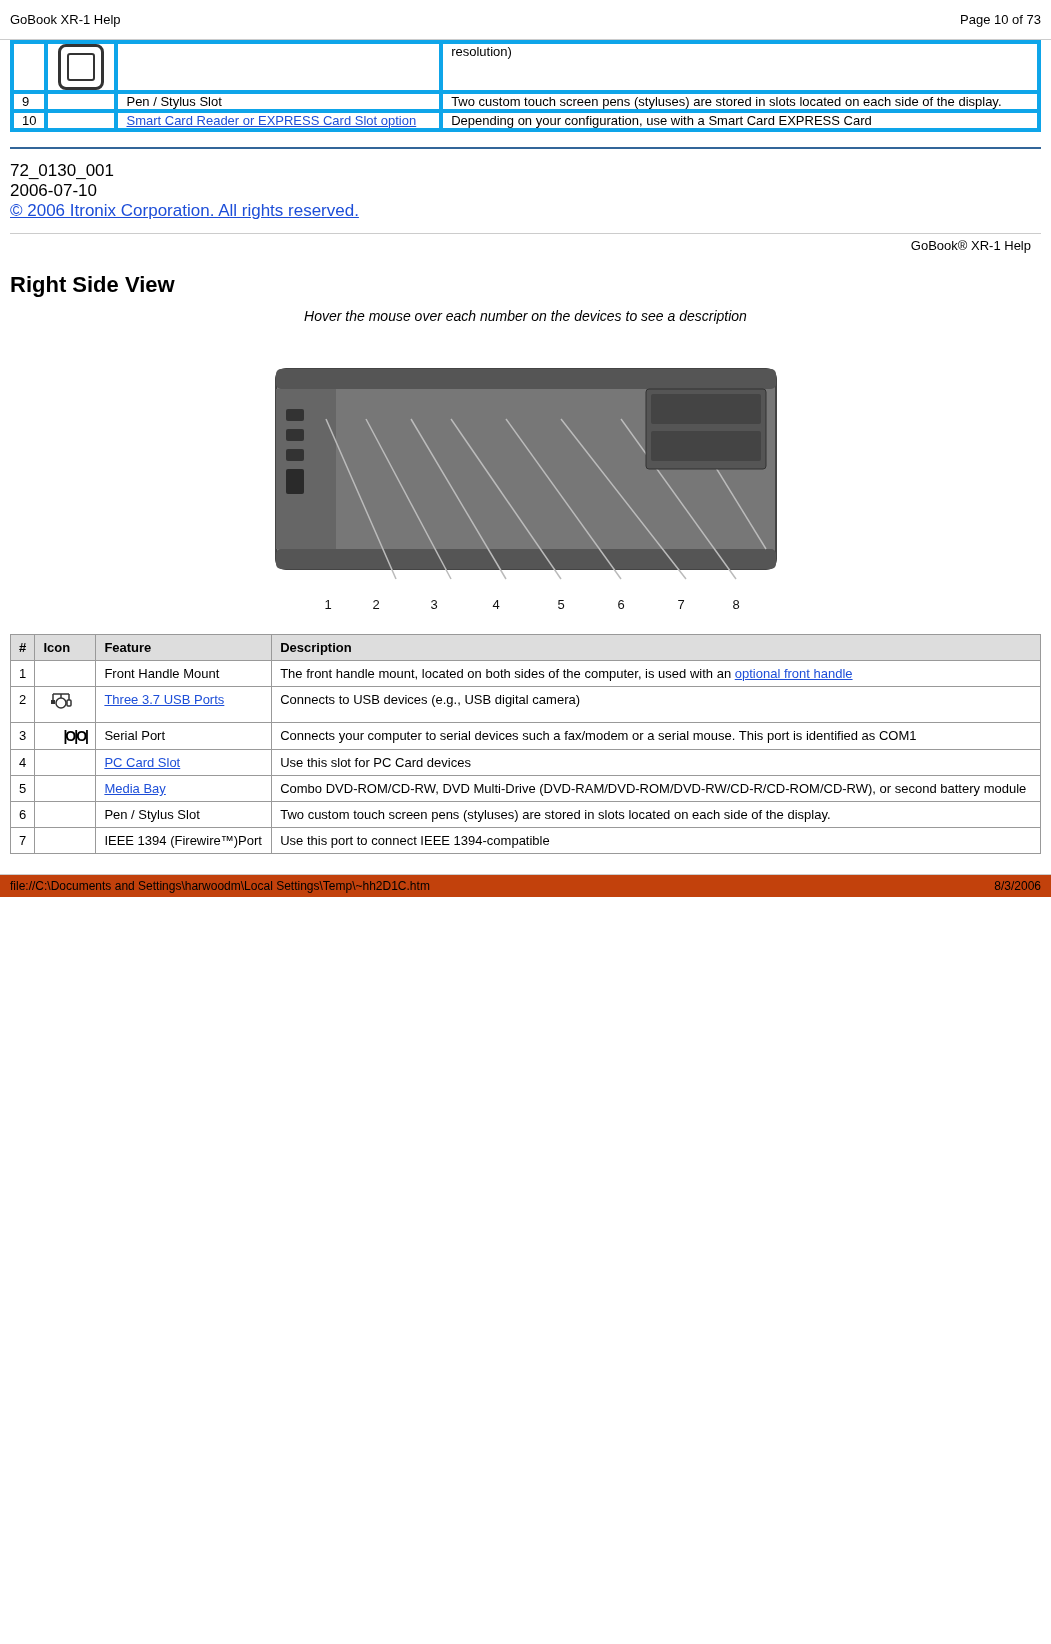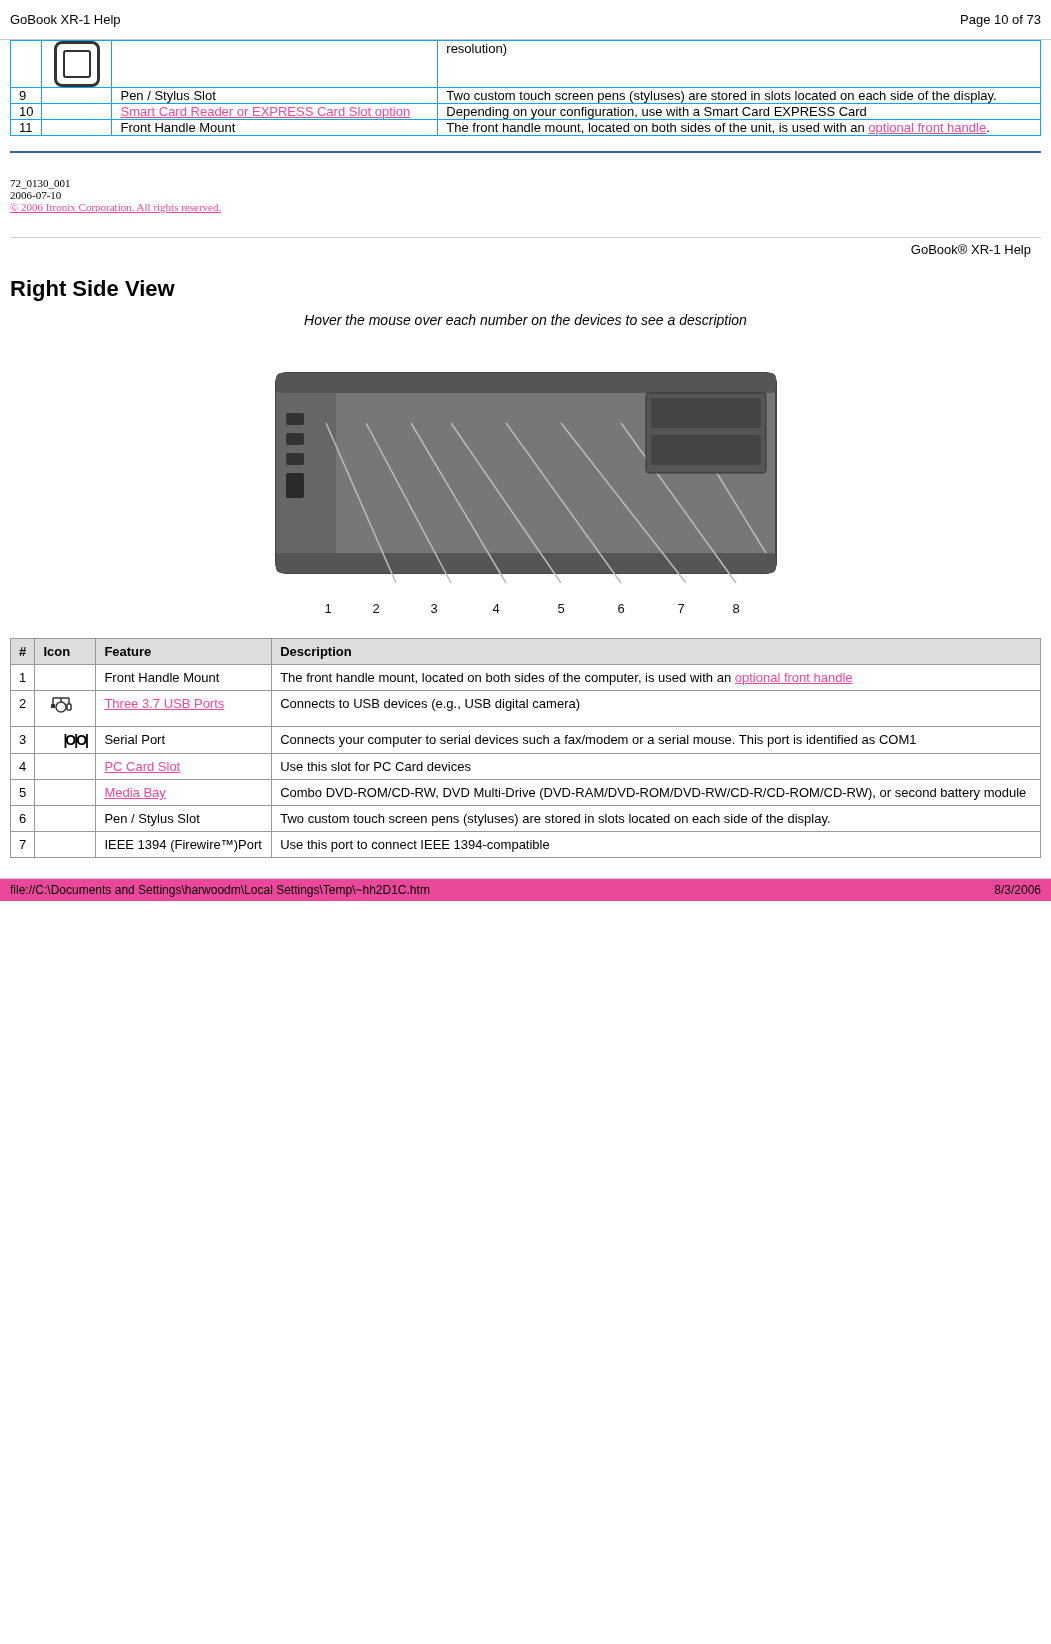--- a/index.html
+++ b/index.html
@@ -20,40 +20,39 @@
     }
     .main-content {
       padding: 0 10px;
     }
     table.parts-table {
       width: 100%;
       border-collapse: collapse;
       margin-bottom: 10px;
     }
     table.parts-table td {
-      border: 1px solid #0ea5e9;
+      border: 4px solid #0ea5e9;
       padding: 0 8px;
       vertical-align: top;
     }
     .icon-cell {
       width: 70px;
       text-align: center;
     }
     .num-cell {
       width: 30px;
     }
-    a { color: #ec4899; text-decoration: underline; }
+    a { color: #1d4ed8; text-decoration: underline; }
     .section-divider {
       border-top: 2px solid #336699;
       margin: 15px 0 10px 0;
     }
     .footer-info {
-      margin: 24px 0;
-      font-size: 11px;
-      font-family: Liberation Serif, serif;
+      margin: 12px 0;
+      font-size: 17px;
     }
     .gobook-footer {
       text-align: right;
       font-size: 13px;
       border-top: 1px solid #ccc;
       padding: 4px 10px;
       margin: 5px 0;
     }
     .section-title {
       font-size: 22px;
@@ -125,26 +124,20 @@
 
       <tr>
         <td class="num-cell">10</td>
         <td class="icon-cell"></td>
         <td>
           <a href="#">Smart Card Reader or EXPRESS Card Slot option</a>
         </td>
         <td>Depending on your configuration, use with a Smart Card EXPRESS Card</td>
       </tr>
 
-      <tr>
-        <td class="num-cell">11</td>
-        <td class="icon-cell"></td>
-        <td>Front Handle Mount</td>
-        <td>The front handle mount, located on both sides of the unit, is used with an <a href="#">optional front handle</a>.</td>
-      </tr>
     </tbody>
   </table>
 
   <div class="section-divider"></div>
 
   <div class="footer-info">
     <div>72_0130_001</div>
     <div>2006-07-10</div>
     <div>
       <a href="#">© 2006 Itronix Corporation. All rights reserved.</a>
@@ -271,16 +264,16 @@
           <td></td>
           <td>IEEE 1394 (Firewire™)Port</td>
           <td>Use this port to connect IEEE 1394-compatible</td>
         </tr>
       </tbody>
     </table>
   </div>
 
 </div>
 
-<div style="display:flex;justify-content:space-between;padding:4px 10px;font-size:12px;border-top:1px solid #ccc;margin-top:20px;background:#ec4899;">
+<div style="display:flex;justify-content:space-between;padding:4px 10px;font-size:12px;border-top:1px solid #ccc;margin-top:20px;background:#c2410c;">
   <span>file://C:\Documents and Settings\harwoodm\Local Settings\Temp\~hh2D1C.htm</span>
   <span>8/3/2006</span>
 </div>
 
 </body></html>

